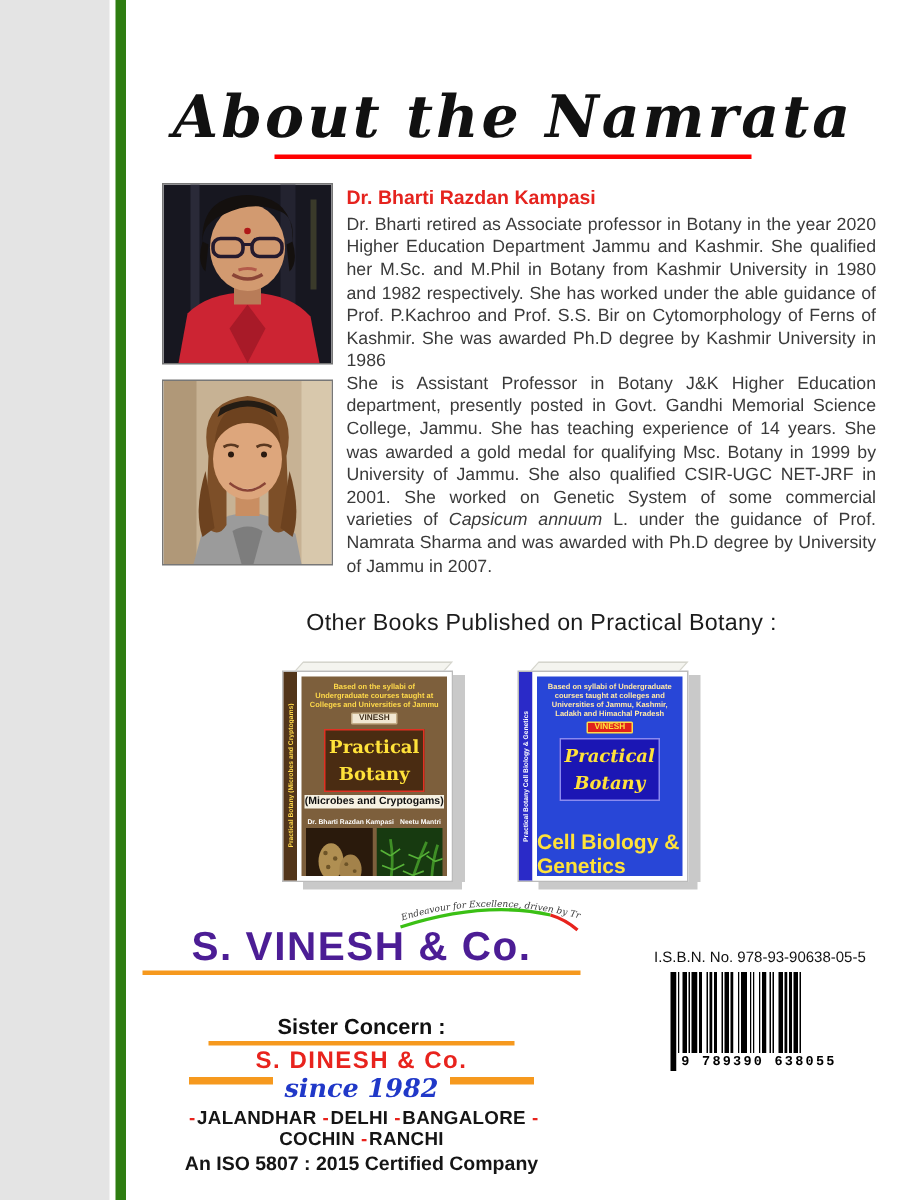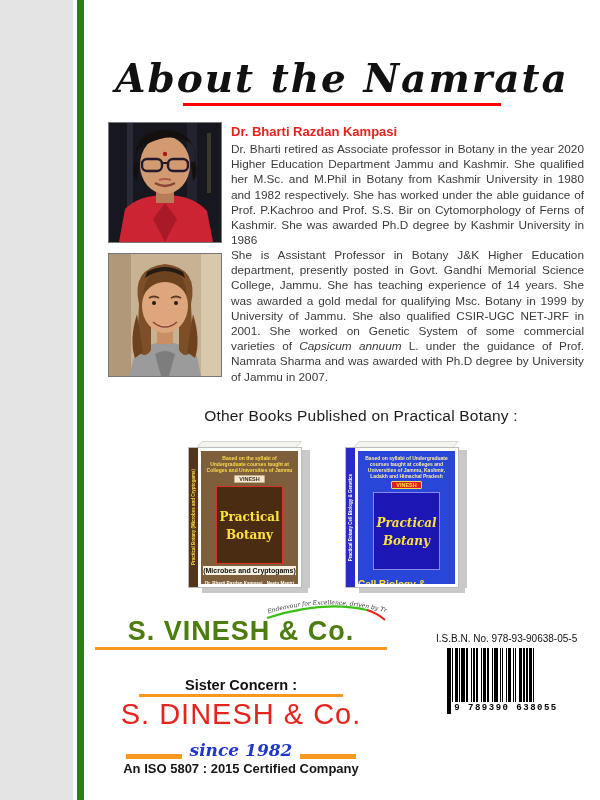--- a/index.html
+++ b/index.html
@@ -49,48 +49,48 @@
   .cover{flex:1;background:#fff;padding:3px;display:flex;}
   .cover-inner{flex:1;display:flex;flex-direction:column;align-items:center;overflow:hidden;}
   .ci-l{background:#7d5f3c;}
   .ci-r{background:#2846d7;}
   .tagline{font-size:5px;line-height:6px;text-align:center;margin:4px 3px 2px 3px;font-weight:bold;}
   .tag-l{color:#ffd94a;}
   .tag-r{color:#ffe9a8;}
   .brand{font-size:5.5px;font-weight:bold;padding:0 4px;border-radius:1px;margin-bottom:2px;}
   .brand-l{background:#f1e7d2;color:#41301c;border:1px solid #c5ae88;}
   .brand-r{background:#e0201c;color:#ffe23a;border:1px solid #ffd94a;}
-  .title-band{align-self:stretch;text-align:center;margin:1px 15px;padding:20px 0;}
+  .title-band{align-self:stretch;text-align:center;margin:1px 15px;padding:2px 0;}
   .tb-l{background:#4a2c12;border:1.5px solid #e03022;}
   .tb-r{background:#1b16b4;border:1px solid #8a8af0;}
   .cover-title{font-family:"DejaVu Serif",serif;font-weight:bold;font-size:12px;color:#ffe23a;}
   .tb-r .cover-title{font-style:italic;}
   .subtitle-l{align-self:stretch;background:#f6f1e2;color:#111;font-weight:bold;
     font-size:7px;text-align:center;margin:1px 2px;padding:1px 0;}
-  .subtitle-r{color:#ffe23a;font-weight:bold;font-size:10px;margin-top:8px;}
+  .subtitle-r{color:#ffe23a;font-weight:bold;font-size:14px;margin-top:18px;}
   .edition-badge{width:26px;height:5px;background:#d42318;margin:2px 0;}
   .edition-r{color:#fff;font-size:5px;margin:1px 0;}
   .authors-row{align-self:stretch;display:flex;justify-content:space-between;
     padding:1px 4px;font-size:4.5px;font-weight:bold;color:#fff;}
   .img-row{align-self:stretch;flex:1;display:flex;gap:2px;margin:1px 3px;}
   .img-row svg{flex:1;height:100%;}
   .img-grid{align-self:stretch;flex:1;display:grid;grid-template-columns:1fr 1fr;
     grid-template-rows:1fr 1fr;gap:2px;margin:1px 6px;}
   .img-grid svg{width:100%;height:100%;border-radius:3px;}
 
   
   .pub-block{position:absolute;left:95px;top:598px;width:292px;text-align:center;}
   .swoosh{position:absolute;left:168px;top:-4px;width:126px;height:30px;}
-  .vinesh-big{font-size:27px;font-weight:bold;color:#4d7c0f;letter-spacing:1px;
+  .vinesh-big{font-size:27px;font-weight:bold;color:#4c1d95;letter-spacing:1px;
     margin-top:20px;line-height:1;}
   .orange-line{height:2.5px;background:#f6991e;margin:2px 0 1px 0;}
   .orange-line.short{width:204px;margin:1px auto;}
   .sister{font-size:14.5px;font-weight:bold;color:#111;line-height:1.1;margin-top:28px;}
-  .dinesh-big{font-size:29px;font-weight:normal;color:#e8231d;letter-spacing:1px;line-height:1.1;margin-top:2px;}
-  .since-row{display:flex;align-items:flex-end;justify-content:center;gap:8px;margin-top:11px;}
+  .dinesh-big{font-size:16px;font-weight:bold;color:#e8231d;letter-spacing:1px;line-height:1.1;margin-top:2px;}
+  .since-row{display:flex;align-items:flex-start;justify-content:center;gap:8px;margin-top:1px;}
   .since-bar{width:56px;height:5px;background:#f6991e;}
   .since-text{font-family:"DejaVu Serif",serif;font-style:italic;font-weight:bold;
     font-size:17px;color:#2038c8;line-height:1;}
   .cities{font-size:12.5px;font-weight:bold;color:#151515;margin-top:3px;letter-spacing:0.2px;}
   .cities .dash{color:#e8231d;margin:0 1px 0 4px;}
   .iso{font-size:13px;font-weight:bold;color:#151515;margin-top:2px;}
 
   
   .isbn-wrap{position:absolute;left:436px;top:633px;width:140px;text-align:center;}
   .isbn-label{font-size:10px;font-weight:normal;color:#111;white-space:nowrap;}
@@ -286,20 +286,21 @@
     <div class="vinesh-big">S. VINESH &amp; Co.</div>
     <div class="orange-line"></div>
     <div class="sister">Sister Concern :</div>
     <div class="orange-line short"></div>
     <div class="dinesh-big">S. DINESH &amp; Co.</div>
     <div class="since-row">
       <div class="since-bar"></div>
       <div class="since-text">since 1982</div>
       <div class="since-bar"></div>
     </div>
+    <div class="cities"><span class="dash">-</span><span>JALANDHAR</span><span class="dash">-</span><span>DELHI</span><span class="dash">-</span><span>BANGALORE</span><span class="dash">-</span><span>COCHIN</span><span class="dash">-</span><span>RANCHI</span></div>
     <div class="iso">An ISO 5807 : 2015  Certified Company</div>
   </div>
 
   <div class="isbn-wrap">
     <div class="isbn-label">I.S.B.N. No. 978-93-90638-05-5</div>
     <div class="barcode">
       <div class="bars">
           <div class="bar" style="width: 3.54px;"></div>
           <div class="sp" style="width: 1.18px;"></div>
           <div class="bar" style="width: 1.18px;"></div>

